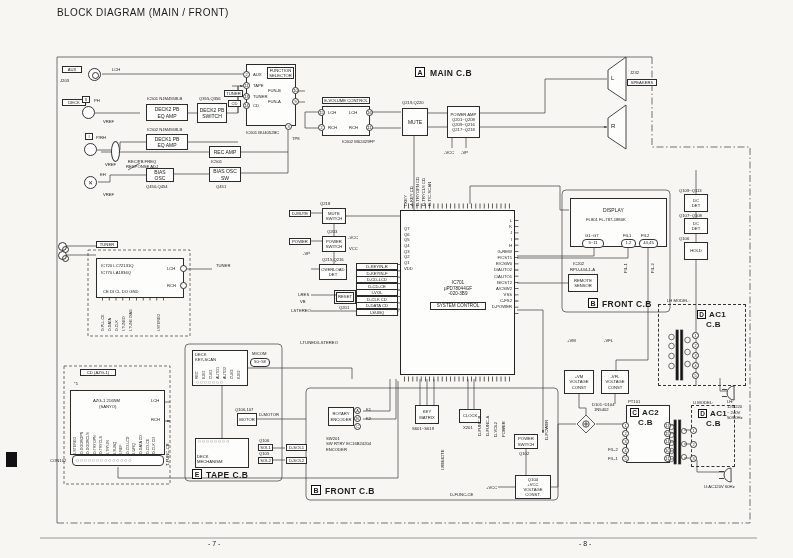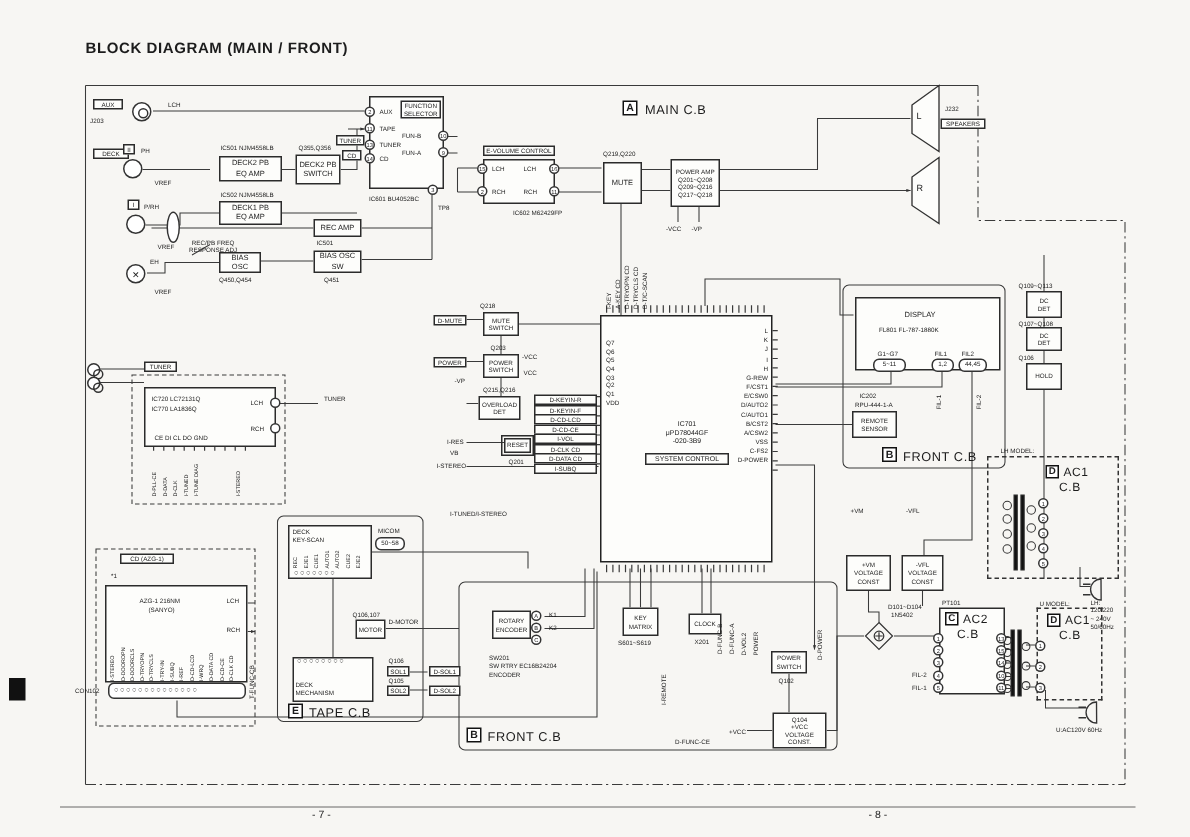--- a/index.html
+++ b/index.html
@@ -4,21 +4,21 @@
 <style>
 *{margin:0;padding:0;box-sizing:border-box}
 html,body{width:793px;height:558px}
 body{position:relative;background:#f7f6f3;font-family:"Liberation Sans",sans-serif;color:#1c1c1c;overflow:hidden}
 .a{position:absolute}
 .t{position:absolute;font-size:5px;line-height:1.25;white-space:pre-line}
 .t4{font-size:4.2px}
 .b{position:absolute;border:1px solid #2b2b2b;background:#fdfdfb;display:flex;align-items:center;justify-content:center;text-align:center;font-size:5px;line-height:1.25;white-space:pre-line}
 .bl{position:absolute;border:.8px solid #2b2b2b;background:#fdfdfb;padding:0 1px;font-size:4.2px;line-height:1.2;text-align:center;white-space:pre-line}
 .badge{position:absolute;border:1.3px solid #111;width:10px;height:10px;display:flex;align-items:center;justify-content:center;font-weight:bold;font-size:7px;background:#fff}
-.sec{position:absolute;font-weight:normal;font-size:8.5px;letter-spacing:.4px}
+.sec{position:absolute;font-weight:bold;font-size:8.5px;letter-spacing:.4px}
 .pin{position:absolute;width:7px;height:7px;border:.8px solid #333;border-radius:50%;background:#fff;font-size:3.8px;display:flex;align-items:center;justify-content:center}
 .v{position:absolute;writing-mode:vertical-rl;transform:rotate(180deg);font-size:4.2px;line-height:1;white-space:nowrap}
 .pill{position:absolute;border:.8px solid #333;border-radius:4px;font-size:4.2px;text-align:center;background:#fff;line-height:1.6}
 .head{position:absolute;border:1px solid #333;border-radius:50%;background:#fff;display:flex;align-items:center;justify-content:center;font-size:6px}
 .jack{position:absolute;border:1px solid #333;border-radius:50%;background:#fff}
 .jack:after{content:"";position:absolute;left:3px;top:3px;width:5px;height:5px;border:1px solid #333;border-radius:50%}
 .dash{border-style:dashed!important}
 .dots{position:absolute;font-size:5px;letter-spacing:1px;color:#333;white-space:nowrap}
 .oval{position:absolute;border:1px solid #333;border-radius:50%;background:#fff}
 </style>
@@ -118,21 +118,21 @@
   </g>
 
   <g stroke="#333" stroke-width=".9" fill="none">
       <path d="M734,386 a7,7 0 1 0 0.1,14 z M727,389.5 h-5 M727,396.5 h-5"></path>
     </g>
   <g stroke="#333" stroke-width=".9" fill="none">
       <path d="M731,468 a7,7 0 1 0 0.1,14 z M724,471.5 h-5 M724,478.5 h-5"></path>
     </g>
 </svg>
 
-<div class="a" style="left:57px;top:27px;font-size:10px;font-weight:bold;letter-spacing:.4px">BLOCK  DIAGRAM  (MAIN / FRONT)</div>
+<div class="a" style="left:57px;top:7px;font-size:10px;font-weight:normal;letter-spacing:.4px">BLOCK  DIAGRAM  (MAIN / FRONT)</div>
 <div class="t" style="left:208px;top:540px;font-size:7px">- 7 -</div>
 <div class="t" style="left:579px;top:540px;font-size:7px">- 8 -</div>
 <div class="a" style="left:6px;top:452px;width:11px;height:15px;background:#111"></div>
 
 <div class="bl" style="left:62px;top:66px;width:20px">AUX</div>
 <div class="t t4" style="left:60px;top:78px">J203</div>
 <div class="jack" style="left:88px;top:68px;width:13px;height:13px"></div>
 <div class="t t4" style="left:112px;top:67px">LCH</div>
 <div class="bl" style="left:62px;top:99px;width:24px">DECK</div>
 <div class="bl" style="left:82px;top:96px;width:8px">II</div>

